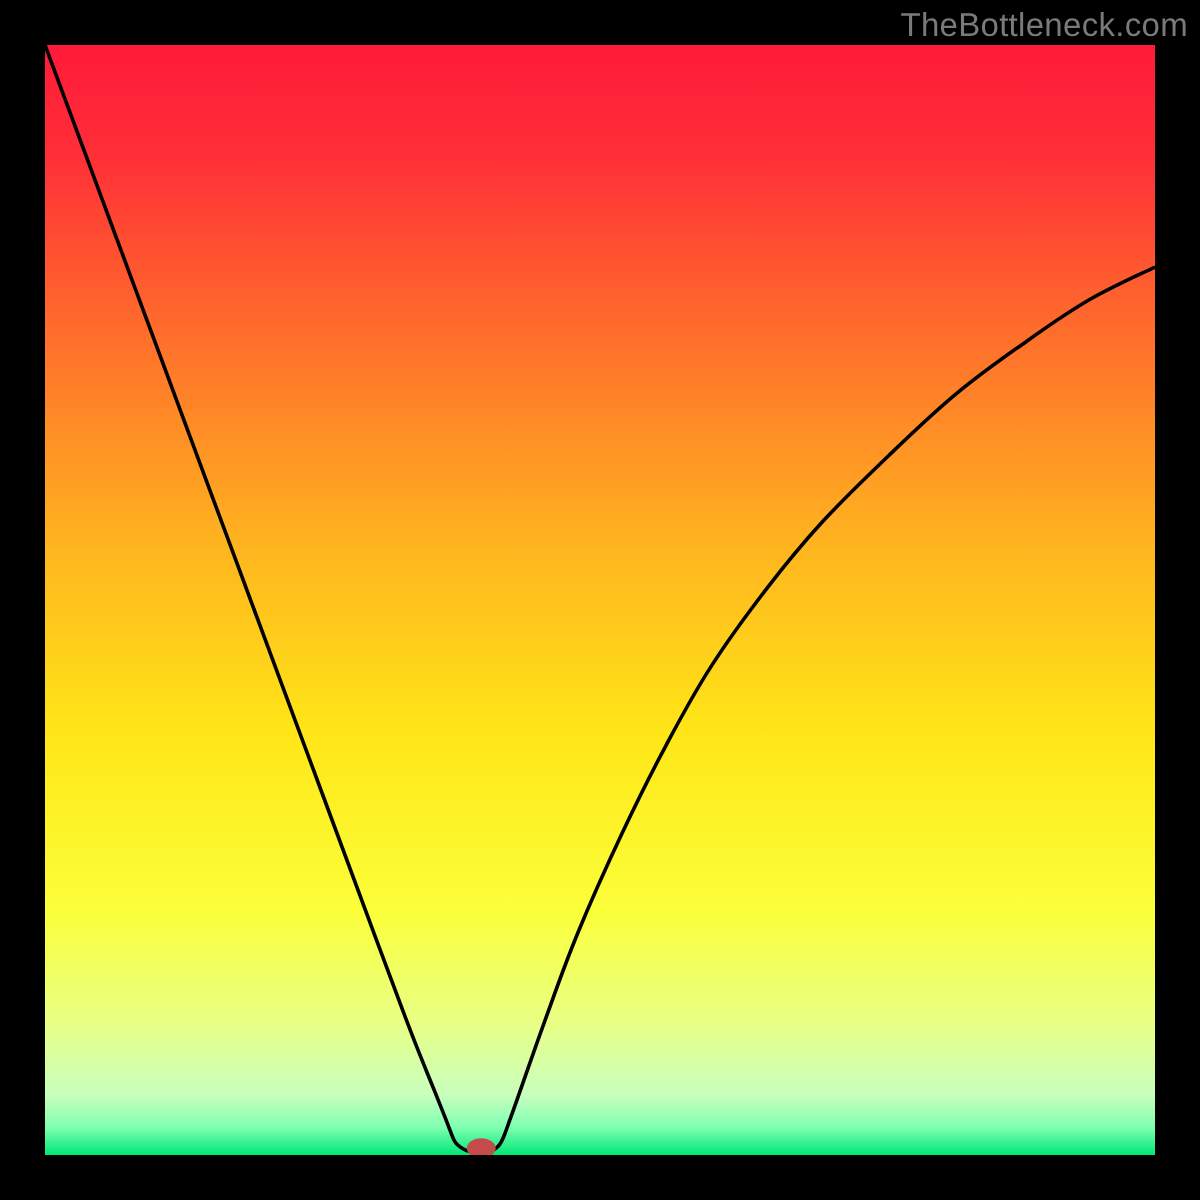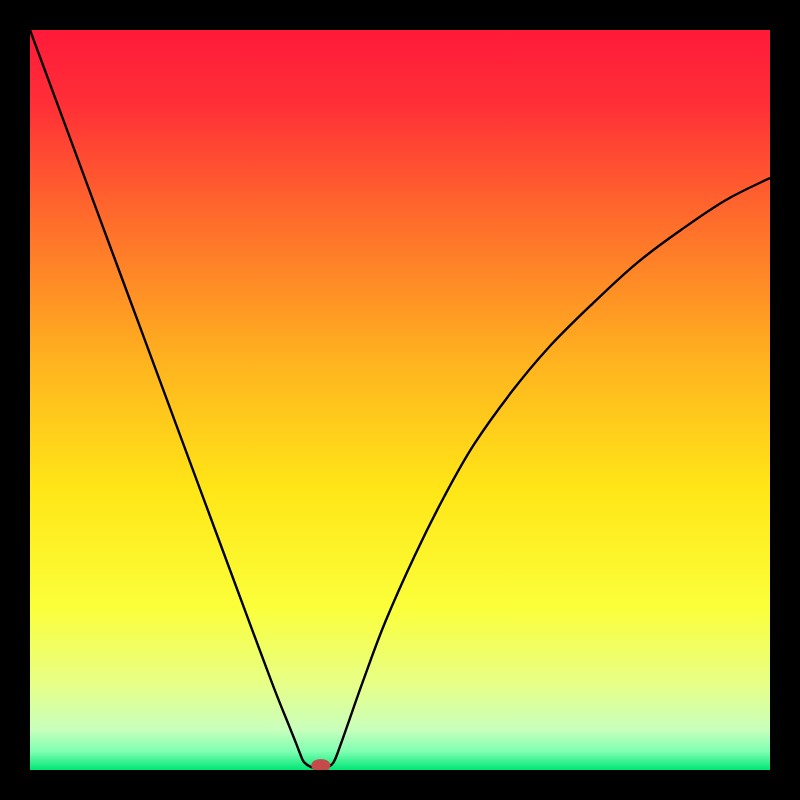--- a/index.html
+++ b/index.html
@@ -32,20 +32,21 @@
     font-size: 22px;
     font-weight: 500;
     letter-spacing: 0.2px;
   }
   svg { display: block; }
 </style>
 </head>
 <body>
 
 <div class="frame">
+  <div class="watermark">TheBottleneck.com</div>
   <div class="plot">
     <svg id="chart-svg" viewBox="0 0 740 740" width="740" height="740">
       <defs>
         <linearGradient id="bg-grad" x1="0" y1="0" x2="0" y2="1">
             <stop offset="0.00%" stop-color="#ff1a39"></stop>
             <stop offset="10.00%" stop-color="#ff2f37"></stop>
             <stop offset="25.00%" stop-color="#ff6a2c"></stop>
             <stop offset="45.00%" stop-color="#ffb41f"></stop>
             <stop offset="62.00%" stop-color="#ffe617"></stop>
             <stop offset="78.00%" stop-color="#fbff3a"></stop>

